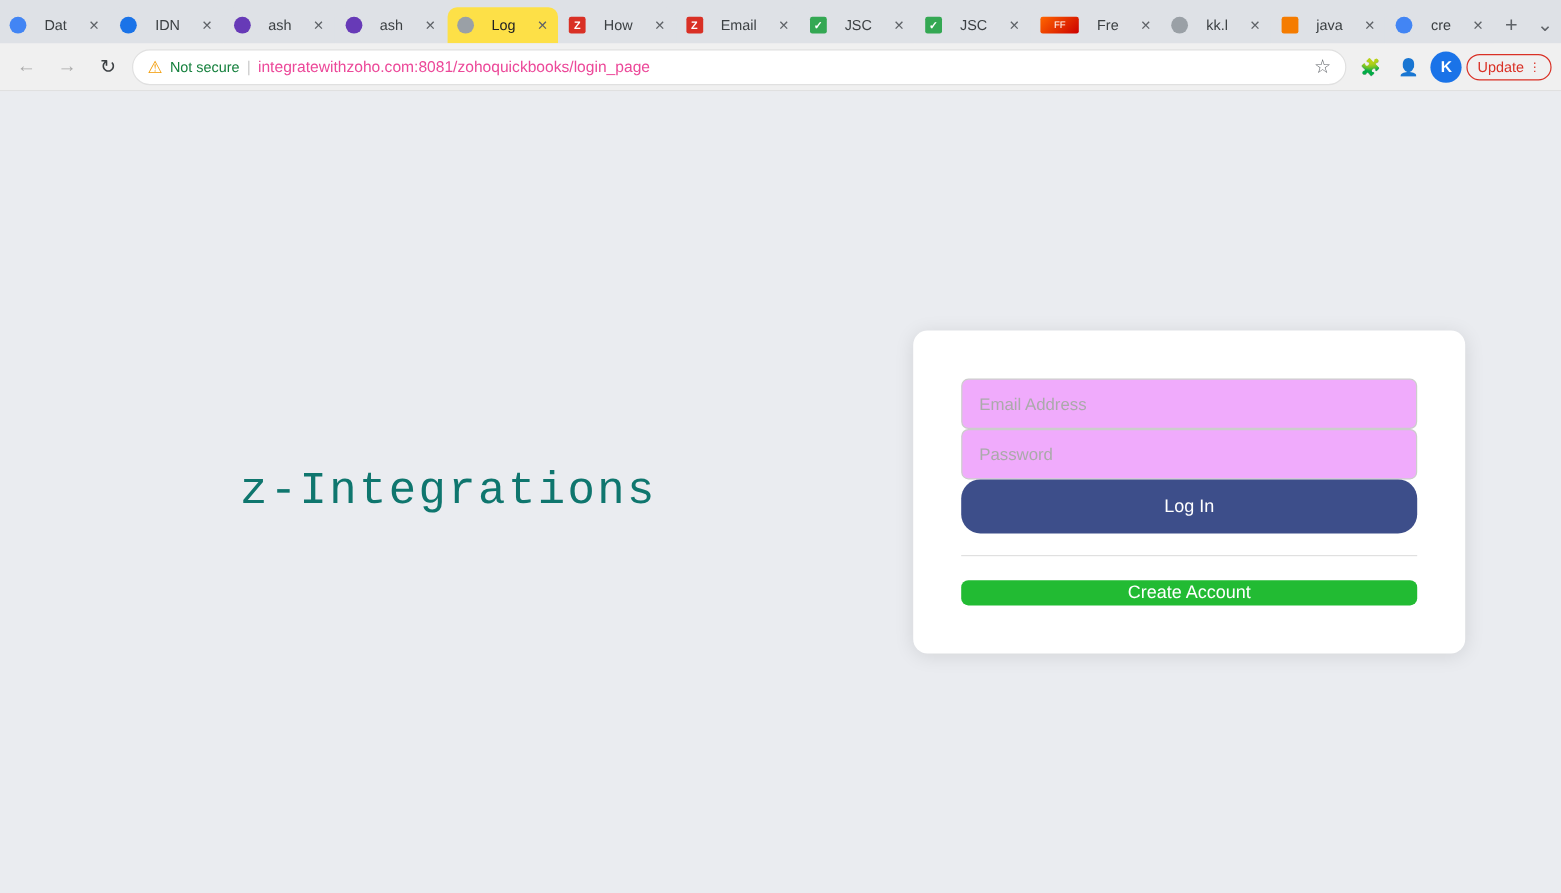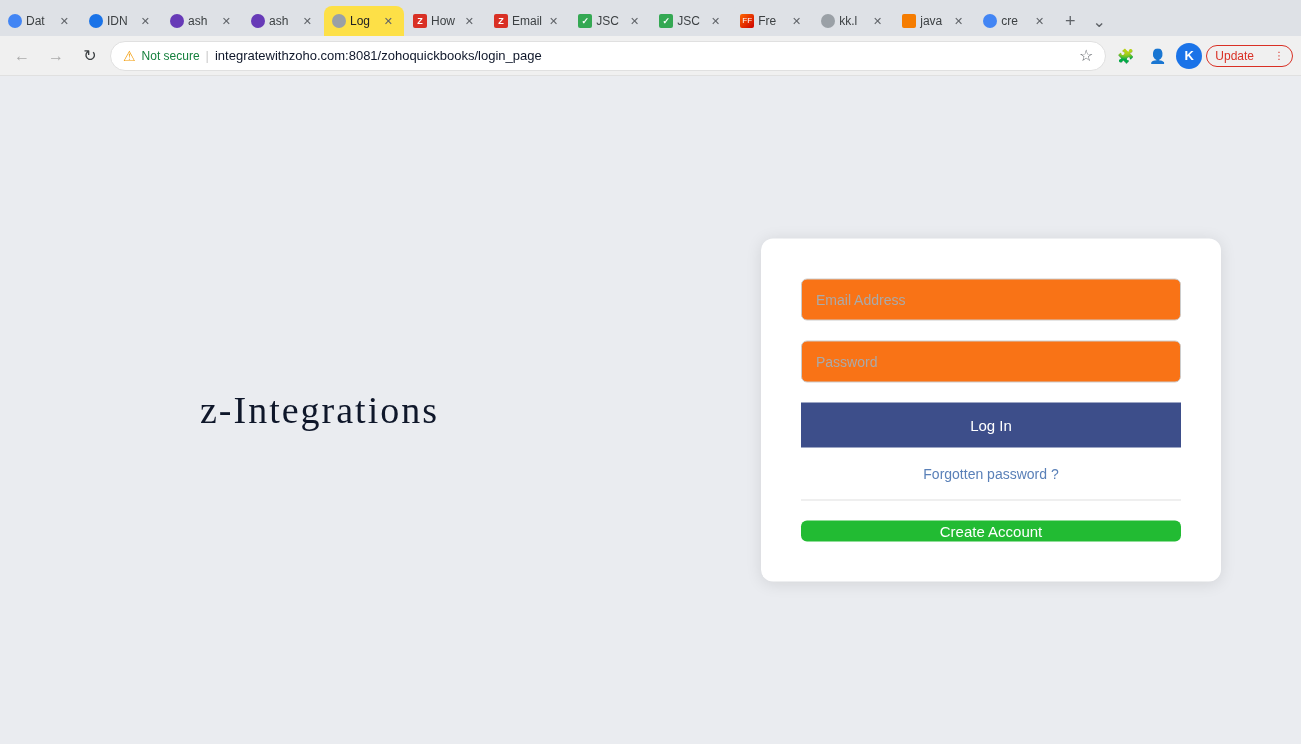--- a/index.html
+++ b/index.html
@@ -26,21 +26,21 @@
       background: #dee1e6;
       border-radius: 8px 8px 0 0;
       font-size: 12px;
       color: #3c4043;
       cursor: pointer;
       max-width: 120px;
       min-width: 80px;
       white-space: nowrap;
       overflow: hidden;
       text-overflow: ellipsis;
-      gap: 4px;
+      gap: 15px;
       position: relative;
     }
     .tab.active {
       background: #fde047;
       color: #202124;
     }
     .tab-favicon {
       width: 14px;
       height: 14px;
       border-radius: 50%;
@@ -111,21 +111,21 @@
       gap: 6px;
       font-size: 13px;
       color: #202124;
     }
     .address-bar .warning-icon {
       color: #f29900;
       font-size: 14px;
     }
     .address-bar .url-text {
       flex: 1;
-      color: #0f172a;
+      color: #ec4899;
       font-size: 13px;
     }
     .address-bar .star-icon {
       color: #5f6368;
       font-size: 16px;
     }
 
     .nav-actions {
       display: flex;
       align-items: center;
@@ -146,21 +146,21 @@
     }
     .update-btn {
       border: 1px solid #d93025;
       border-radius: 14px;
       color: #d93025;
       font-size: 12px;
       padding: 3px 8px;
       cursor: pointer;
       display: flex;
       align-items: center;
-      gap: 20px;
+      gap: 4px;
       background: transparent;
     }
 
     
     .page-content {
       background: #eaecf0;
       width: 100%;
       min-height: 668px;
       display: flex;
       align-items: center;
@@ -168,22 +168,22 @@
       position: relative;
     }
 
     .brand-title {
       position: absolute;
       left: 200px;
       top: 50%;
       transform: translateY(-50%);
       font-size: 38px;
       font-weight: normal;
-      color: #0f172a;
-      font-family: Liberation Serif, serif;
+      color: #0f766e;
+      font-family: Liberation Mono, monospace;
       letter-spacing: 2px;
     }
 
     .login-card {
       background: #fff;
       border-radius: 12px;
       padding: 40px 40px 40px 40px;
       width: 460px;
       box-shadow: 0 2px 16px rgba(0,0,0,0.1);
       position: absolute;
@@ -193,34 +193,34 @@
     }
 
     .login-card input {
       width: 100%;
       padding: 12px 14px;
       border: 1px solid #ccc;
       border-radius: 6px;
       font-size: 14px;
       color: #333;
       outline: none;
-      margin-bottom: 20px;
-      background: #f97316;
+      margin-bottom: 0;
+      background: #f0abfc;
     }
     .login-card input::placeholder {
       color: #aaa;
     }
 
     .login-btn {
       width: 100%;
       padding: 14px;
       background: #3d4e8a;
       color: #fff;
       border: none;
-      border-radius: 0;
+      border-radius: 16px;
       font-size: 15px;
       cursor: pointer;
       margin-bottom: 18px;
     }
 
     .forgotten-link {
       display: block;
       text-align: center;
       color: #5a80b8;
       font-size: 14px;
@@ -308,21 +308,21 @@
       <span class="tab-close">✕</span>
     </div>
 
     <div class="tab">
       <span class="tab-favicon" style="background:#34a853; border-radius:2px; font-size:9px; color:white; display:flex; align-items:center; justify-content:center; font-weight:bold;">✓</span>
       <span>JSC</span>
       <span class="tab-close">✕</span>
     </div>
 
     <div class="tab">
-      <span class="tab-favicon favicon-ff" style="width:14px;height:14px;display:inline-block;background:linear-gradient(135deg,#f60,#c00);border-radius:2px;flex-shrink:0;font-size:8px;color:white;text-align:center;line-height:14px;font-weight:normal;">FF</span>
+      <span class="tab-favicon favicon-ff" style="width:32px;height:14px;display:inline-block;background:linear-gradient(135deg,#f60,#c00);border-radius:2px;flex-shrink:0;font-size:8px;color:white;text-align:center;line-height:14px;font-weight:normal;">FF</span>
       <span>Fre</span>
       <span class="tab-close">✕</span>
     </div>
 
     <div class="tab">
       <span class="tab-favicon favicon-gray"></span>
       <span>kk.l</span>
       <span class="tab-close">✕</span>
     </div>
 
@@ -367,18 +367,17 @@
 </div>
 
 <div class="page-content">
 
   <h1 class="brand-title">z-Integrations</h1>
 
   <div class="login-card">
     <input type="email" placeholder="Email Address" style="">
     <input type="password" placeholder="Password" style="">
     <button class="login-btn">Log In</button>
-    <a class="forgotten-link">Forgotten password ?</a>
     <hr class="divider">
     <button class="create-account-btn">Create Account</button>
   </div>
 
 </div>
 
 </body></html>

